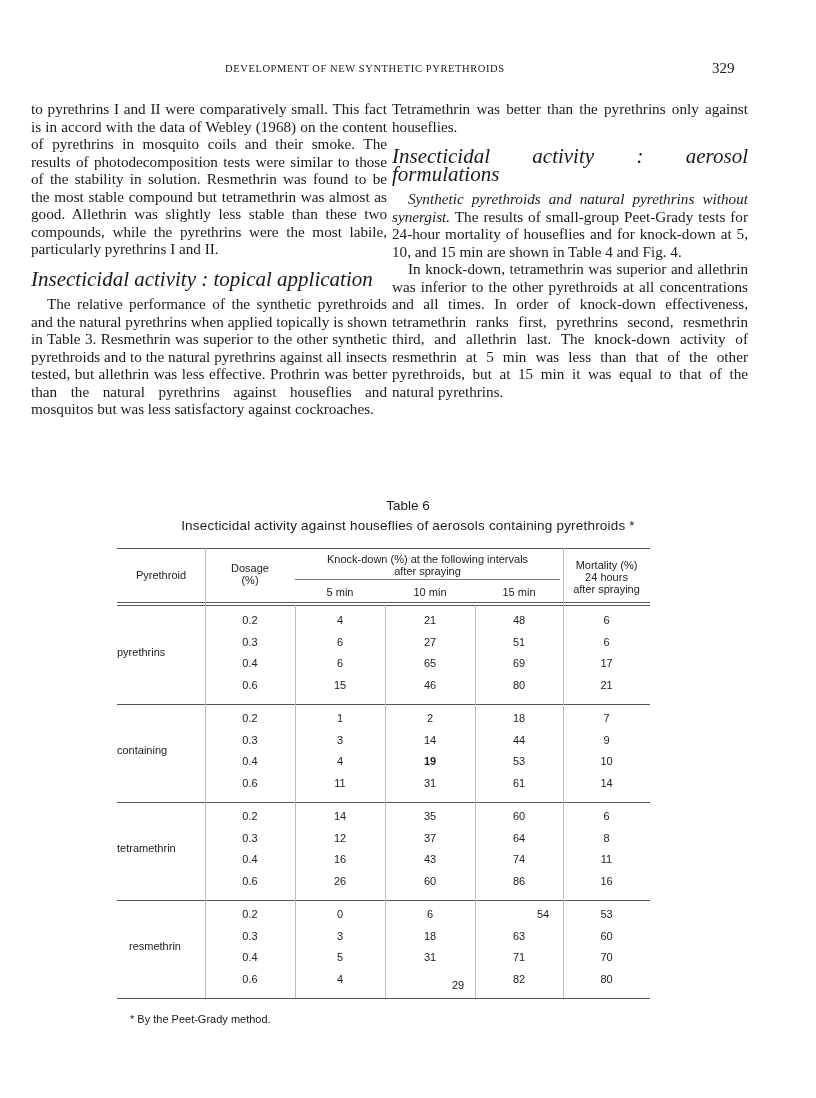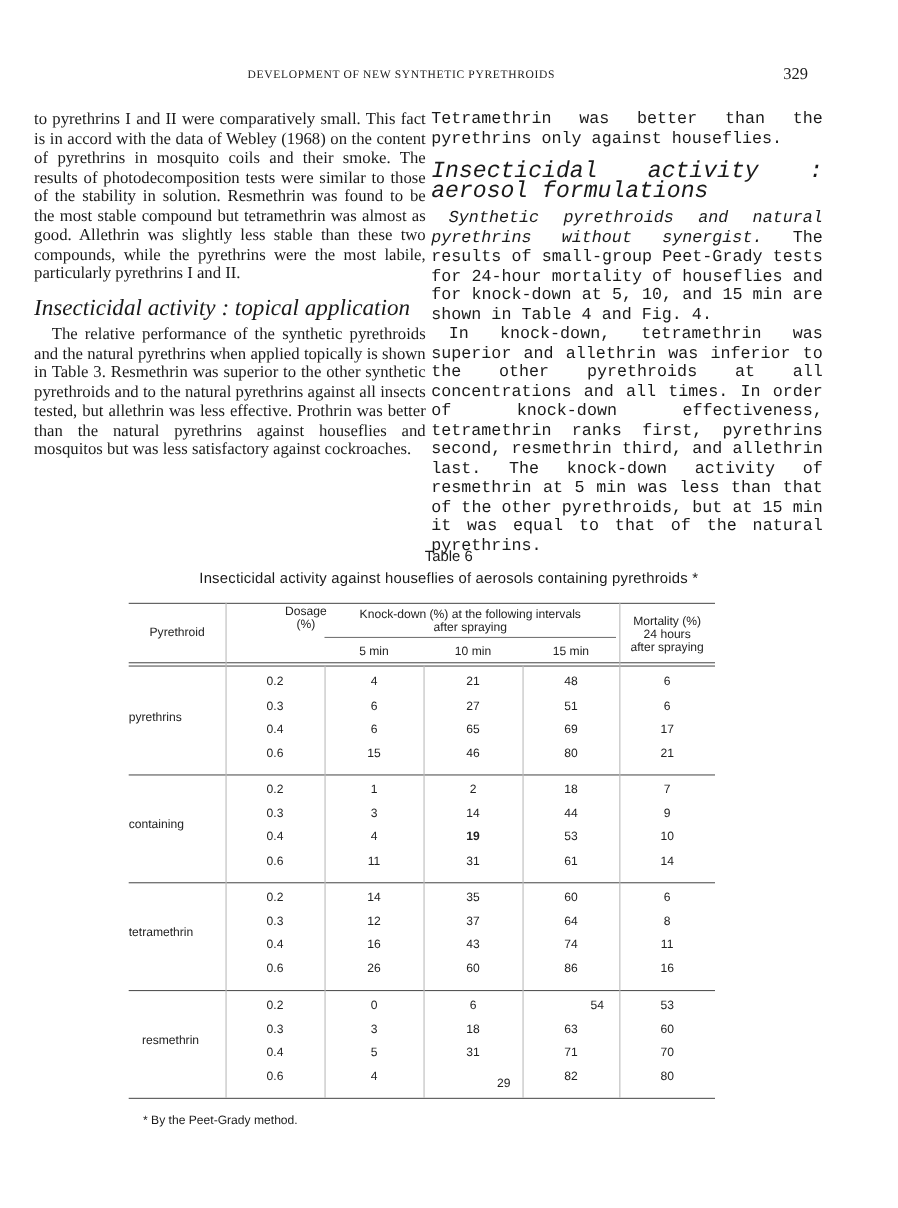--- a/index.html
+++ b/index.html
@@ -15,21 +15,21 @@
   .page-number {
     position: absolute; left: 712px; top: -3px;
     font-family: "Liberation Serif", serif; font-size: 15px;
   }
   .col {
     position: absolute; top: 100px; width: 356px;
     font-family: "Liberation Serif", serif; font-size: 15.2px; line-height: 17.5px;
     text-align: justify;
   }
   .col.left { left: 31px; }
-  .col.right { left: 392px; font-family: Liberation Mono, monospace; }
+  .col.right { left: 392px; }
   .col p { margin: 0; }
   .col p.indent { text-indent: 16px; }
   .col h3 {
     font-style: italic; font-weight: normal; font-size: 21px; margin: 13px 0 7px 0;
   }
   .ital { font-style: italic; }
 
   .table-caption {
     position: absolute; left: 0; width: 816px; text-align: center;
     font-family: "Liberation Sans", sans-serif;
@@ -85,21 +85,21 @@
   <div class="rule" style="top:352px;height:1px;"></div>
   <div class="rule" style="top:450px;height:1px;"></div>
 
   <div class="vline" style="left:88px;top:0;height:450px;"></div>
   <div class="vline" style="left:178px;top:57px;height:393px;"></div>
   <div class="vline" style="left:268px;top:57px;height:393px;"></div>
   <div class="vline" style="left:358px;top:57px;height:393px;"></div>
   <div class="vline" style="left:446px;top:0;height:450px;"></div>
 
   <div class="cell hdr" style="left:0;width:88px;top:21px;">Pyrethroid</div>
-  <div class="cell hdr" style="left:88px;width:90px;top:2px;padding-left:28px;">
+  <div class="cell hdr" style="left:88px;width:90px;top:14px;">
     <div>Dosage</div>
     <div>(%)</div>
   </div>
   <div class="cell hdr" style="left:178px;width:265px;top:5px;">
     <div>Knock-down (%) at the following intervals</div>
     <div>after spraying</div>
   </div>
   <div class="cell hdr" style="left:178px;width:90px;top:38px;">5 min</div>
   <div class="cell hdr" style="left:268px;width:90px;top:38px;">10 min</div>
   <div class="cell hdr" style="left:358px;width:88px;top:38px;">15 min</div>

